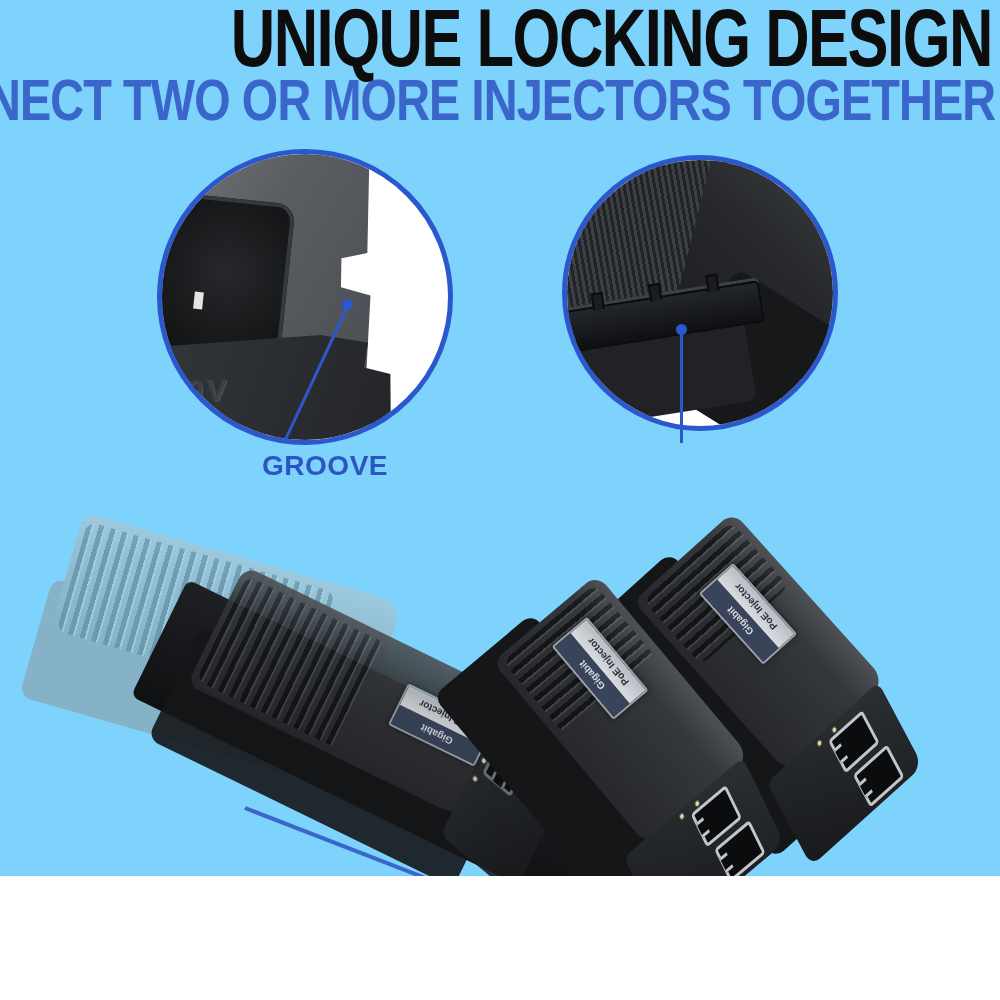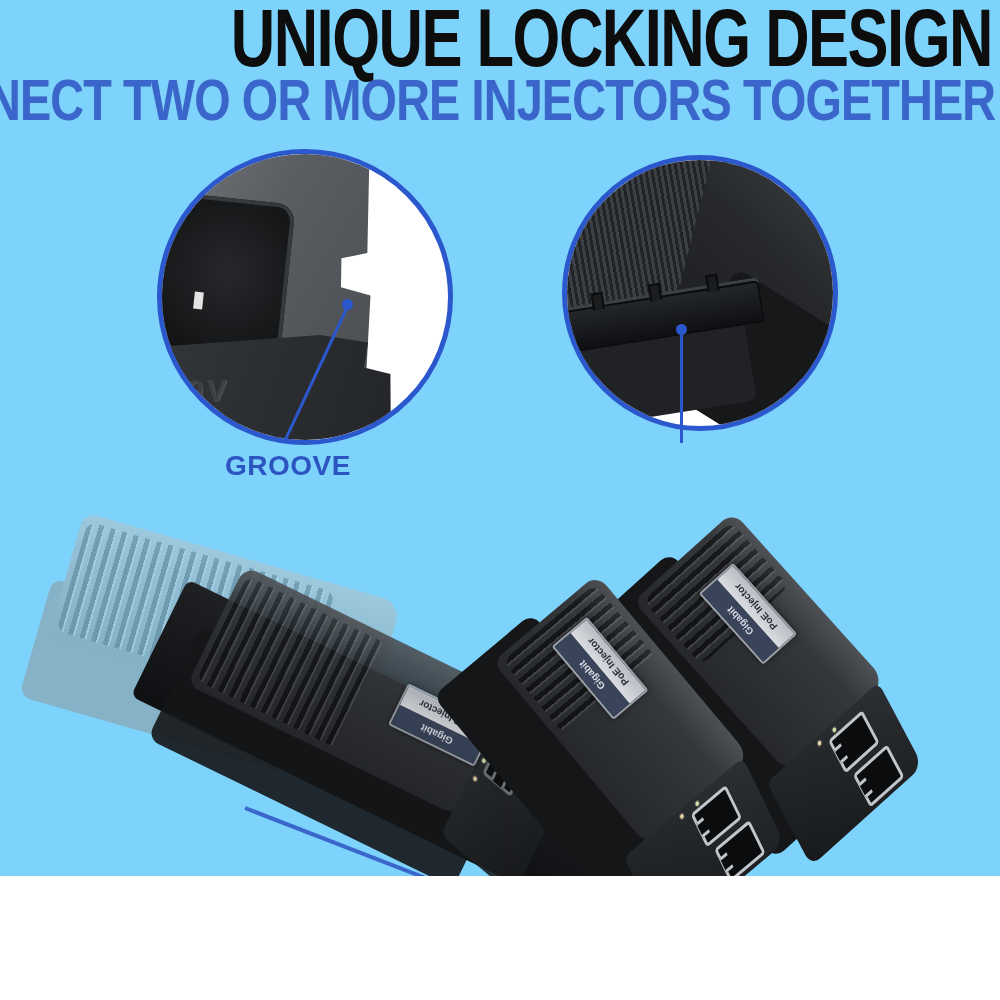--- a/index.html
+++ b/index.html
@@ -95,21 +95,21 @@
   .pointer-dot{ position:absolute; width:11px; height:11px; border-radius:50%;
     background:#2b58cc; z-index:6; }
   .dot-groove{ left:342px; top:299px; }
   .dot-rail  { left:676px; top:324px; }
   .pointer-line{ position:absolute; background:#2b58cc; z-index:5; }
   .line-groove{ left:348px; top:304px; width:150px; height:3px;
     transform:rotate(115deg); transform-origin:0 50%; }
   .line-rail{ left:680px; top:330px; width:3px; height:113px; }
   .callout-label{
     position:absolute; font-weight:bold; font-size:28px; color:#2c55c2;
-    letter-spacing:.5px; text-align:center;
+    letter-spacing:.5px; text-align:right;
   }
   .label-groove{ left:188px; top:450px; width:200px; }
   .label-rail  { left:577px; top:450px; width:215px; }
 
   
   .scene{ position:absolute; inset:0; }
   .base-mid{
     position:absolute; left:130px; top:700px; width:580px; height:130px;
     background:linear-gradient(180deg,#1e2023,#0f1012);
     border-radius:8px; transform:rotate(26deg);

